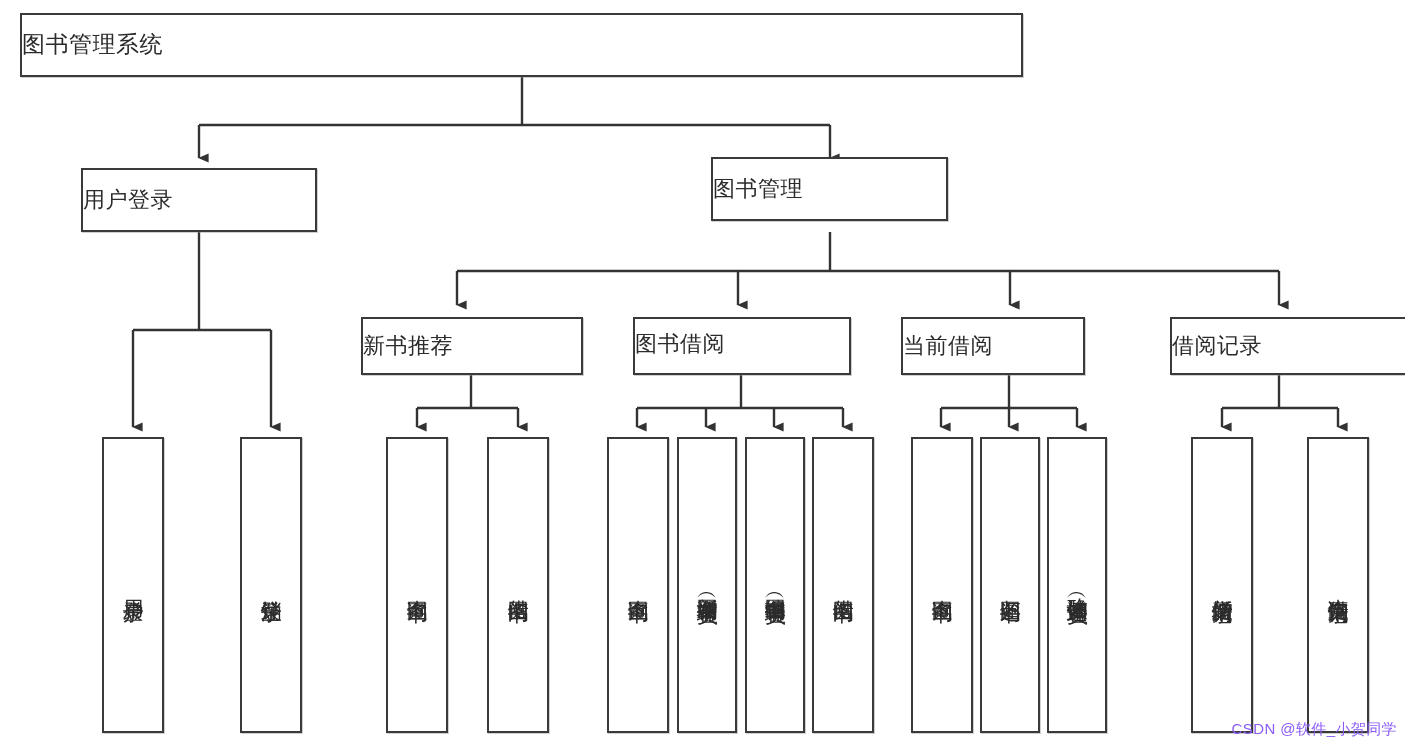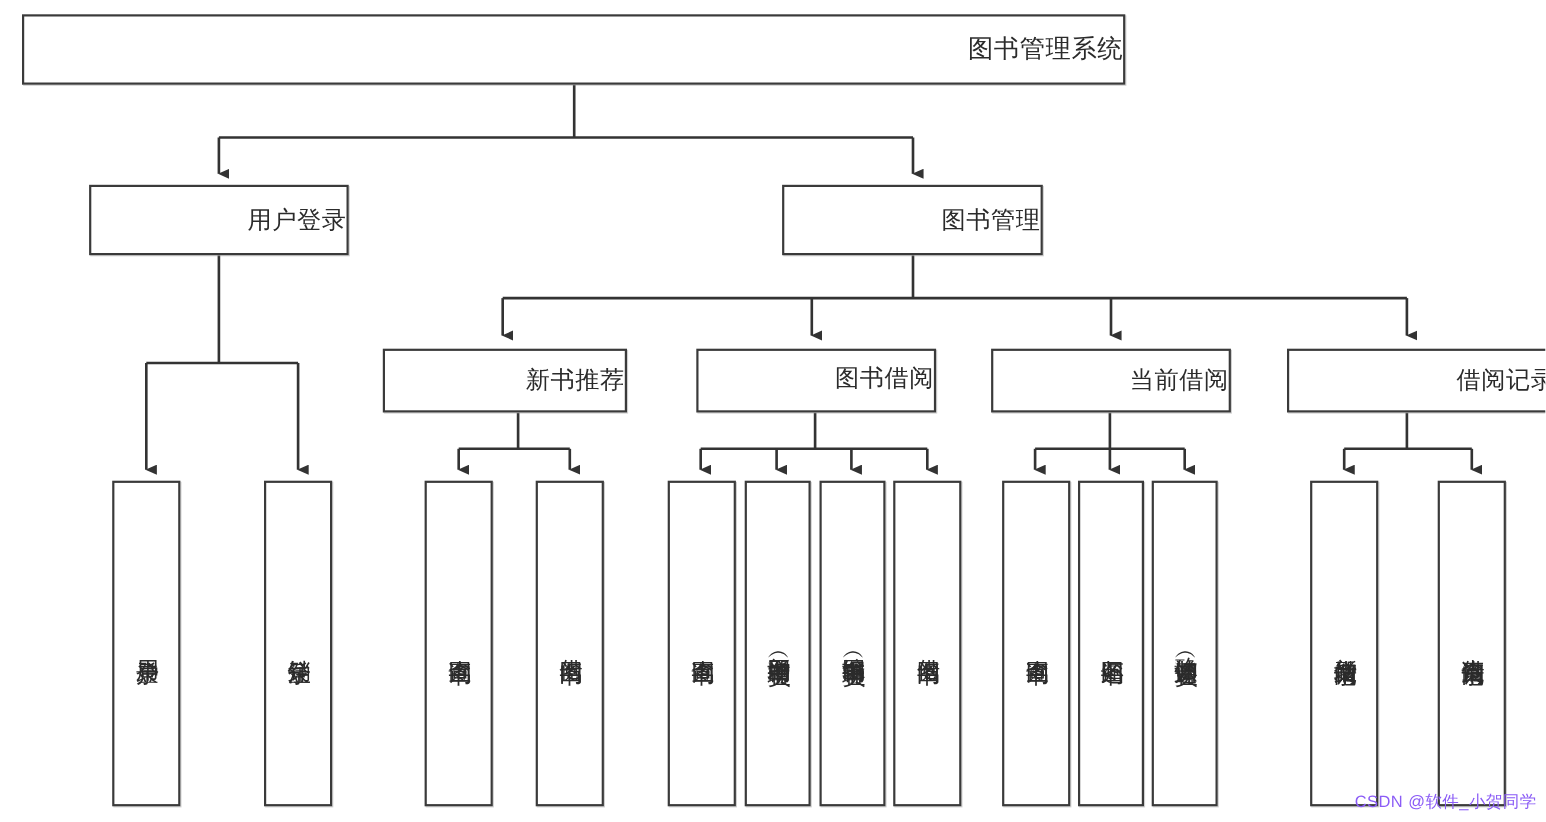--- a/index.html
+++ b/index.html
@@ -26,21 +26,21 @@
     height: 747px;
     pointer-events: none;
   }
   .node {
     position: absolute;
     box-sizing: border-box;
     background: #ffffff;
     border: 2px solid #3a3a3a;
     display: flex;
     align-items: center;
-    justify-content: flex-end;
+    justify-content: flex-start;
     color: #2b2b2b;
     box-shadow: 1px 1px 0 rgba(150,150,150,0.45);
   }
   .node-label {
     display: block;
     text-align: center;
     line-height: 1.18;
     letter-spacing: 0.5px;
     white-space: nowrap;
   }
@@ -131,31 +131,31 @@
     </g>
   </svg>
 
   <div class="node root horizontal" style="left:20px; top:13px; width:1003px; height:64px;">
     <span class="node-label">图书管理系统</span>
   </div>
 
   <div class="node horizontal" style="left:81px; top:168px; width:236px; height:64px;">
     <span class="node-label">用户登录</span>
   </div>
-  <div class="node horizontal" style="left:711px; top:168px; width:237px; height:64px;">
+  <div class="node horizontal" style="left:711px; top:157px; width:237px; height:64px;">
     <span class="node-label">图书管理</span>
   </div>
 
-  <div class="node horizontal" style="left:348px; top:317px; width:222px; height:58px;">
+  <div class="node horizontal" style="left:361px; top:317px; width:222px; height:58px;">
     <span class="node-label">新书推荐</span>
   </div>
   <div class="node horizontal" style="left:633px; top:317px; width:218px; height:58px;font-family:Liberation Mono, monospace;">
     <span class="node-label">图书借阅</span>
   </div>
-  <div class="node horizontal" style="left:901px; top:317px; width:218px; height:58px;">
+  <div class="node horizontal" style="left:901px; top:317px; width:184px; height:58px;">
     <span class="node-label">当前借阅</span>
   </div>
   <div class="node horizontal" style="left:1170px; top:317px; width:246px; height:58px;">
     <span class="node-label">借阅记录</span>
   </div>
 
   <div class="node vertical" style="left:102px; top:437px; width:62px; height:296px;">
     <span class="node-label">用户登录</span>
   </div>
   <div class="node vertical" style="left:240px; top:437px; width:62px; height:296px;">

